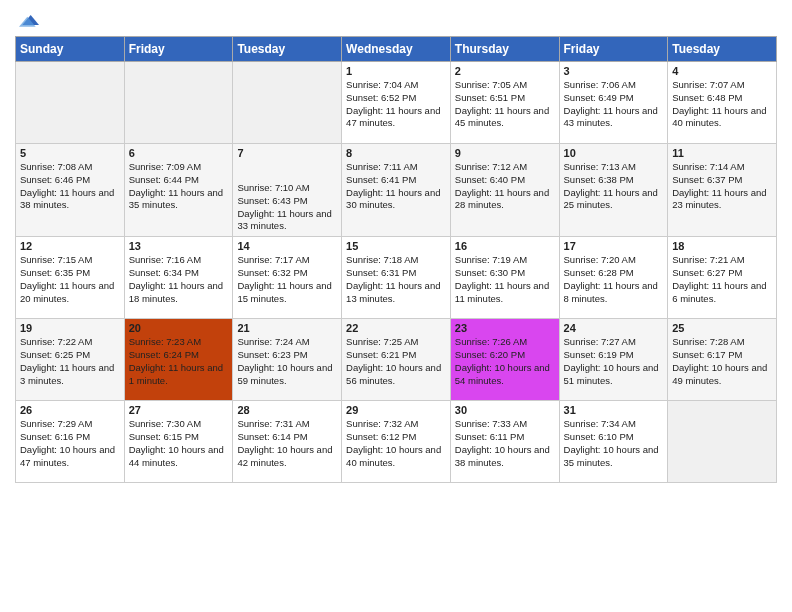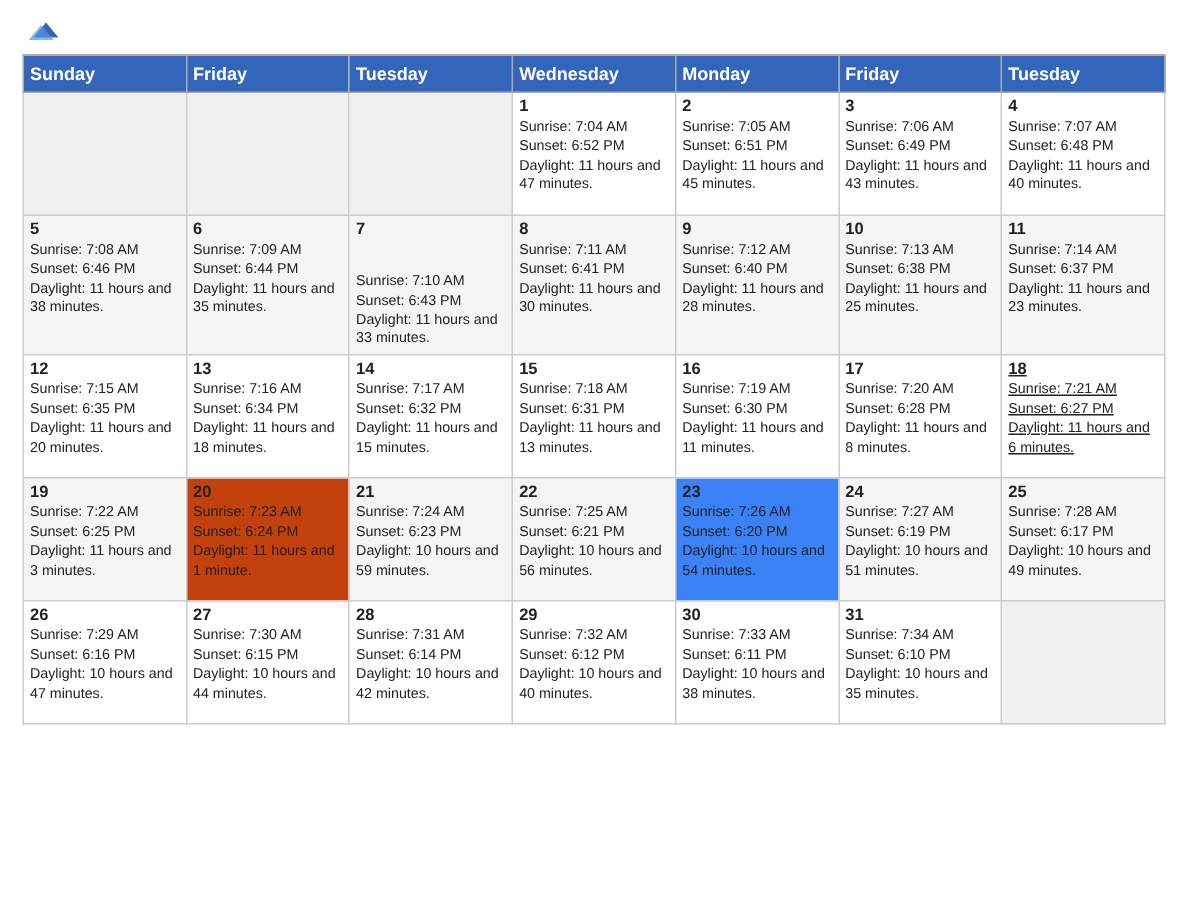--- a/index.html
+++ b/index.html
@@ -126,21 +126,21 @@
     </div>
   </div>
 
   <table class="calendar">
     <thead>
       <tr>
       <th>Sunday</th>
           <th>Friday</th>
           <th>Tuesday</th>
           <th>Wednesday</th>
-          <th>Monday</th>
+          <th>Thursday</th>
           <th>Friday</th>
           <th>Tuesday</th>
         </tr>
     </thead>
     <tbody id="calendar-body">
     <tr>
           <td class="empty-cell"></td>
           <td class="empty-cell"></td>
           <td class="empty-cell"></td>
           <td style="background: rgb(255, 255, 255);">
@@ -242,21 +242,21 @@
             <div class="day-info" style="white-space: pre-line;">Sunrise: 7:19 AM
 Sunset: 6:30 PM
 Daylight: 11 hours and 11 minutes.</div>
           </td>
           <td style="background: rgb(255, 255, 255);">
             <span class="day-number">17</span>
             <div class="day-info" style="white-space: pre-line;">Sunrise: 7:20 AM
 Sunset: 6:28 PM
 Daylight: 11 hours and 8 minutes.</div>
           </td>
-          <td style="background: rgb(255, 255, 255); text-decoration: underline;">
+          <td style="background: rgb(255, 255, 255);">
             <span class="day-number">18</span>
             <div class="day-info" style="white-space: pre-line;">Sunrise: 7:21 AM
 Sunset: 6:27 PM
 Daylight: 11 hours and 6 minutes.</div>
           </td>
         </tr>
         <tr>
           <td style="background: rgb(245, 245, 245);">
             <span class="day-number">19</span>
             <div class="day-info" style="white-space: pre-line;">Sunrise: 7:22 AM
@@ -274,21 +274,21 @@
             <div class="day-info" style="white-space: pre-line;">Sunrise: 7:24 AM
 Sunset: 6:23 PM
 Daylight: 10 hours and 59 minutes.</div>
           </td>
           <td style="background: rgb(245, 245, 245);">
             <span class="day-number">22</span>
             <div class="day-info" style="white-space: pre-line;">Sunrise: 7:25 AM
 Sunset: 6:21 PM
 Daylight: 10 hours and 56 minutes.</div>
           </td>
-          <td style="background: #3b82f6;">
+          <td style="background: #d946ef;">
             <span class="day-number">23</span>
             <div class="day-info" style="white-space: pre-line;">Sunrise: 7:26 AM
 Sunset: 6:20 PM
 Daylight: 10 hours and 54 minutes.</div>
           </td>
           <td style="background: rgb(245, 245, 245);">
             <span class="day-number">24</span>
             <div class="day-info" style="white-space: pre-line;">Sunrise: 7:27 AM
 Sunset: 6:19 PM
 Daylight: 10 hours and 51 minutes.</div>

